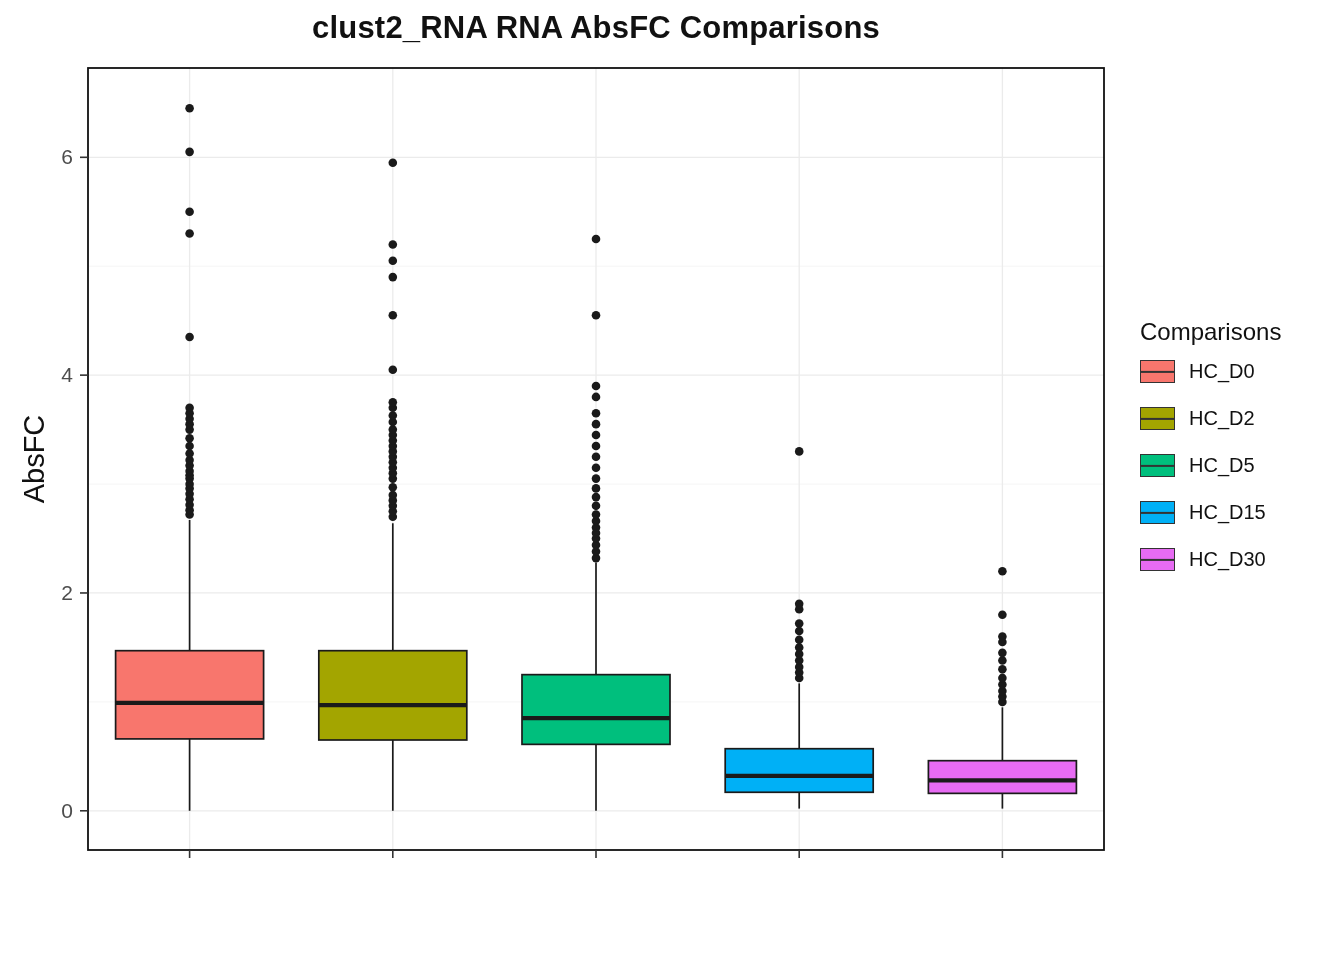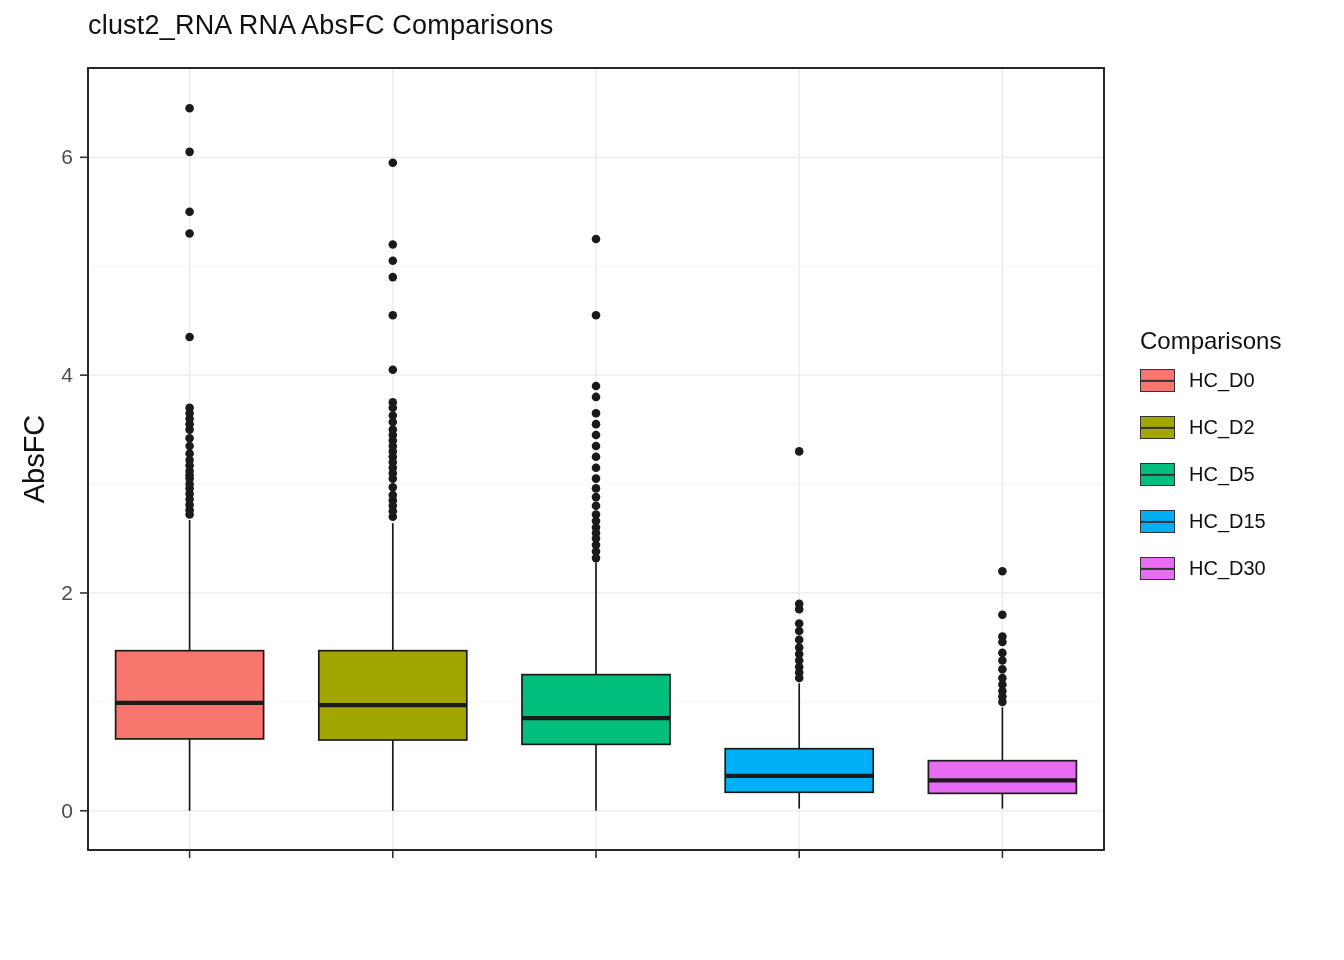--- a/index.html
+++ b/index.html
@@ -1,22 +1,22 @@
 <!DOCTYPE html>
 <html><head>
 <meta charset="utf-8">
 <style>
   html,body{margin:0;padding:0;background:#ffffff;}
   .page{position:relative;width:1344px;height:960px;background:#ffffff;overflow:hidden;
         font-family:"Liberation Sans", sans-serif;color:#111;}
-  .chart-title{position:absolute;left:88px;top:10px;width:1016px;
-        font-size:27px;font-weight:normal;color:#111;letter-spacing:0.2px;}
+  .chart-title{position:absolute;left:88px;top:10px;width:1016px;text-align:center;
+        font-size:31px;font-weight:bold;color:#111;letter-spacing:0.2px;}
   .ylabel{position:absolute;left:34px;top:459px;transform:translate(-50%,-50%) rotate(-90deg);
         font-size:29px;color:#111;white-space:nowrap;}
-  .legend{position:absolute;left:1138px;top:318px;margin-top:9px;}
+  .legend{position:absolute;left:1138px;top:318px;}
   .legend-title{font-size:24px;color:#111;margin:0 0 14px 2px;}
   .legend-item{display:flex;align-items:flex-start;margin:0 0 14px 2px;height:33px;}
   .swatch{position:relative;display:inline-block;width:35px;height:23px;
         border:1.6px solid #333;box-sizing:border-box;margin-right:14px;}
   .swatch::after{content:"";position:absolute;left:0;right:0;top:50%;height:2.2px;
         background:#333;transform:translateY(-50%);}
   .legend-label{font-size:20px;color:#111;}
   svg{position:absolute;left:0;top:0;}
 </style>
 </head>

